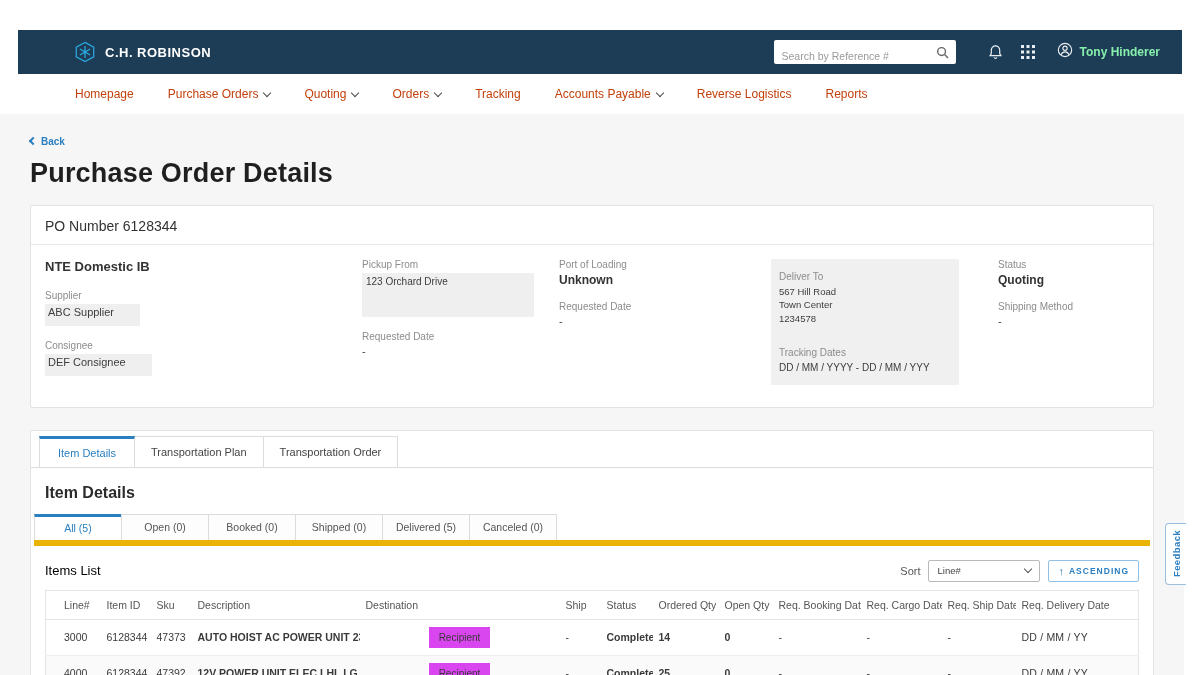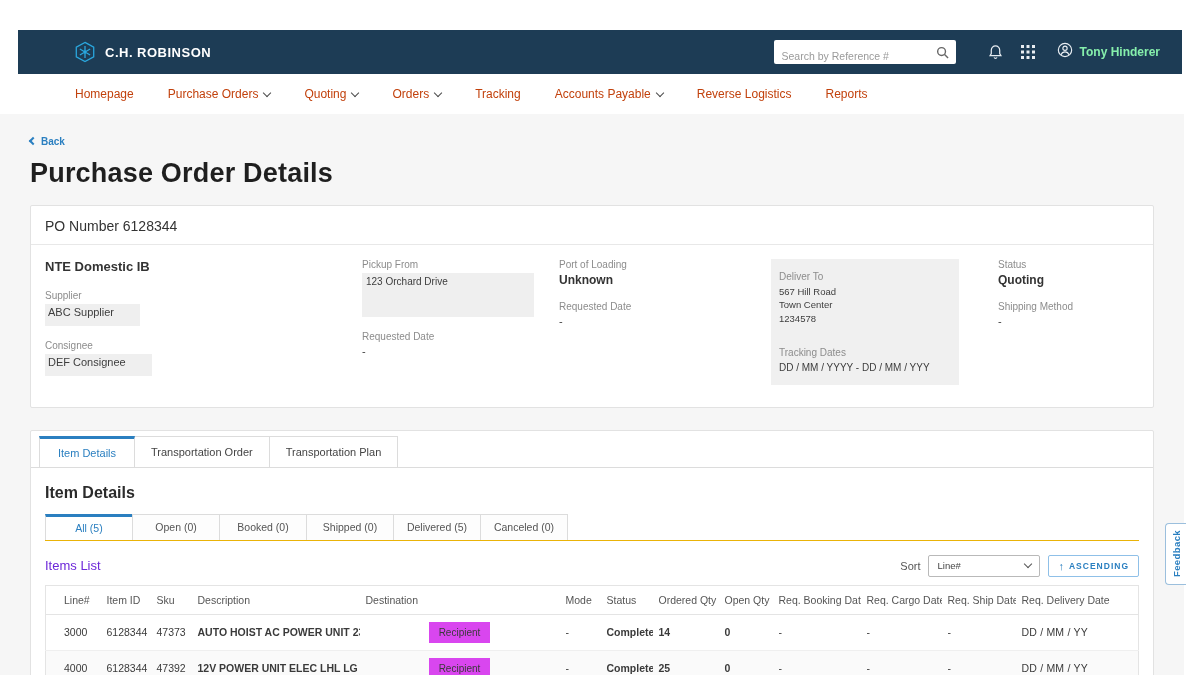--- a/index.html
+++ b/index.html
@@ -52,26 +52,26 @@
   .addr-line { font-size: 9.5px; color: #3d3d3d; line-height: 1.4; }
 
   
   .tabs-card { margin-top: 22px; padding-bottom: 14px; }
   .tabbar { display: flex; padding: 5px 0 0 8px; border-bottom: 1px solid #dcdcdc; }
   .tab { min-width: 96px; padding: 0 16px; height: 31px; display: flex; align-items: center; justify-content: center; font-size: 11px; color: #444; background: #fff; border: 1px solid #dcdcdc; border-bottom: none; margin-right: -1px; cursor: pointer; }
   .tab.active { border-top: 3px solid #2a7fc0; color: #2a7fc0; position: relative; margin-bottom: -1px; }
 
   .section-heading { font-size: 16px; font-weight: 700; color: #2b2b2b; margin: 16px 14px 12px 14px; }
 
-  .subtabbar { display: flex; margin: 0 14px; border-bottom: 1px solid #eab308; }
+  .subtabbar { display: flex; margin: 0 3px; border-bottom: 6px solid #eab308; }
   .subtab { width: 88px; height: 26px; display: flex; align-items: center; justify-content: center; font-size: 10.5px; color: #555; background: #fdfdfd; border: 1px solid #dcdcdc; border-bottom: none; margin-right: -1px; cursor: pointer; }
   .subtab.active { background: #fff; border-top: 3px solid #2a7fc0; color: #2a7fc0; margin-bottom: -1px; }
 
   .listhead { display: flex; align-items: center; margin: 14px 14px 8px 14px; }
-  .listhead-title { font-size: 13px; color: #6d28d9; }
+  .listhead-title { font-size: 13px; color: #000000; }
   .listhead-spacer { flex: 1; }
   .sort-label { font-size: 11px; color: #555; margin-right: 8px; }
   .sort-select { width: 112px; height: 22px; border: 1px solid #b9b9b9; border-radius: 2px; background: #fff; display: flex; align-items: center; font-size: 9.5px; color: #444; padding: 0 8px; cursor: pointer; }
   .sort-select .chev { margin-left: auto; border-color: #555; }
   .asc-btn { margin-left: 8px; height: 22px; border: 1px solid #8fc0e8; border-radius: 2px; background: #fff; color: #2a7fc0; font-size: 8.5px; font-weight: 700; letter-spacing: 1px; display: flex; align-items: center; gap: 4px; padding: 0 9px; cursor: pointer; font-family: inherit; }
   .asc-arrow { font-size: 11px; font-weight: 400; }
 
   
   .items-table-wrap { margin: 0 14px; }
   table.items { width: 100%; border-collapse: collapse; border: 1px solid #e4e4e4; table-layout: fixed; }
@@ -250,25 +250,25 @@
 
   
   <section class="card tabs-card">
     <div class="tabbar">
 
         <div class="tab active">
           <span>Item Details</span>
         </div>
 
         <div class="tab">
+          <span>Transportation Plan</span>
+        </div>
+
+        <div class="tab">
           <span>Transportation Order</span>
-        </div>
-
-        <div class="tab">
-          <span>Transportation Plan</span>
         </div>
 
     </div>
 
     <h2 class="section-heading">Item Details</h2>
 
     <div class="subtabbar">
 
         <div class="subtab active">
           <span>All (5)</span>
@@ -333,21 +333,21 @@
               <th>Line#</th>
 
               <th>Item ID</th>
 
               <th>Sku</th>
 
               <th>Description</th>
 
               <th>Destination</th>
 
-              <th>Mode</th>
+              <th>Ship</th>
 
               <th>Status</th>
 
               <th>Ordered Qty</th>
 
               <th>Open Qty</th>
 
               <th>Req. Booking Date</th>
 
               <th>Req. Cargo Date</th>

